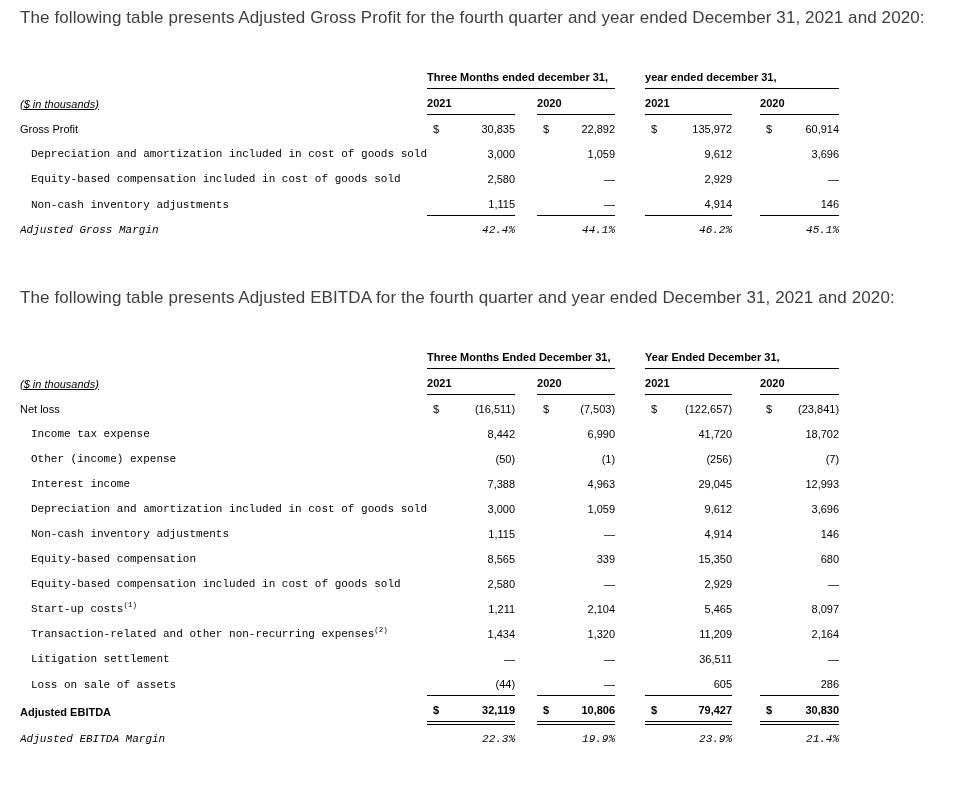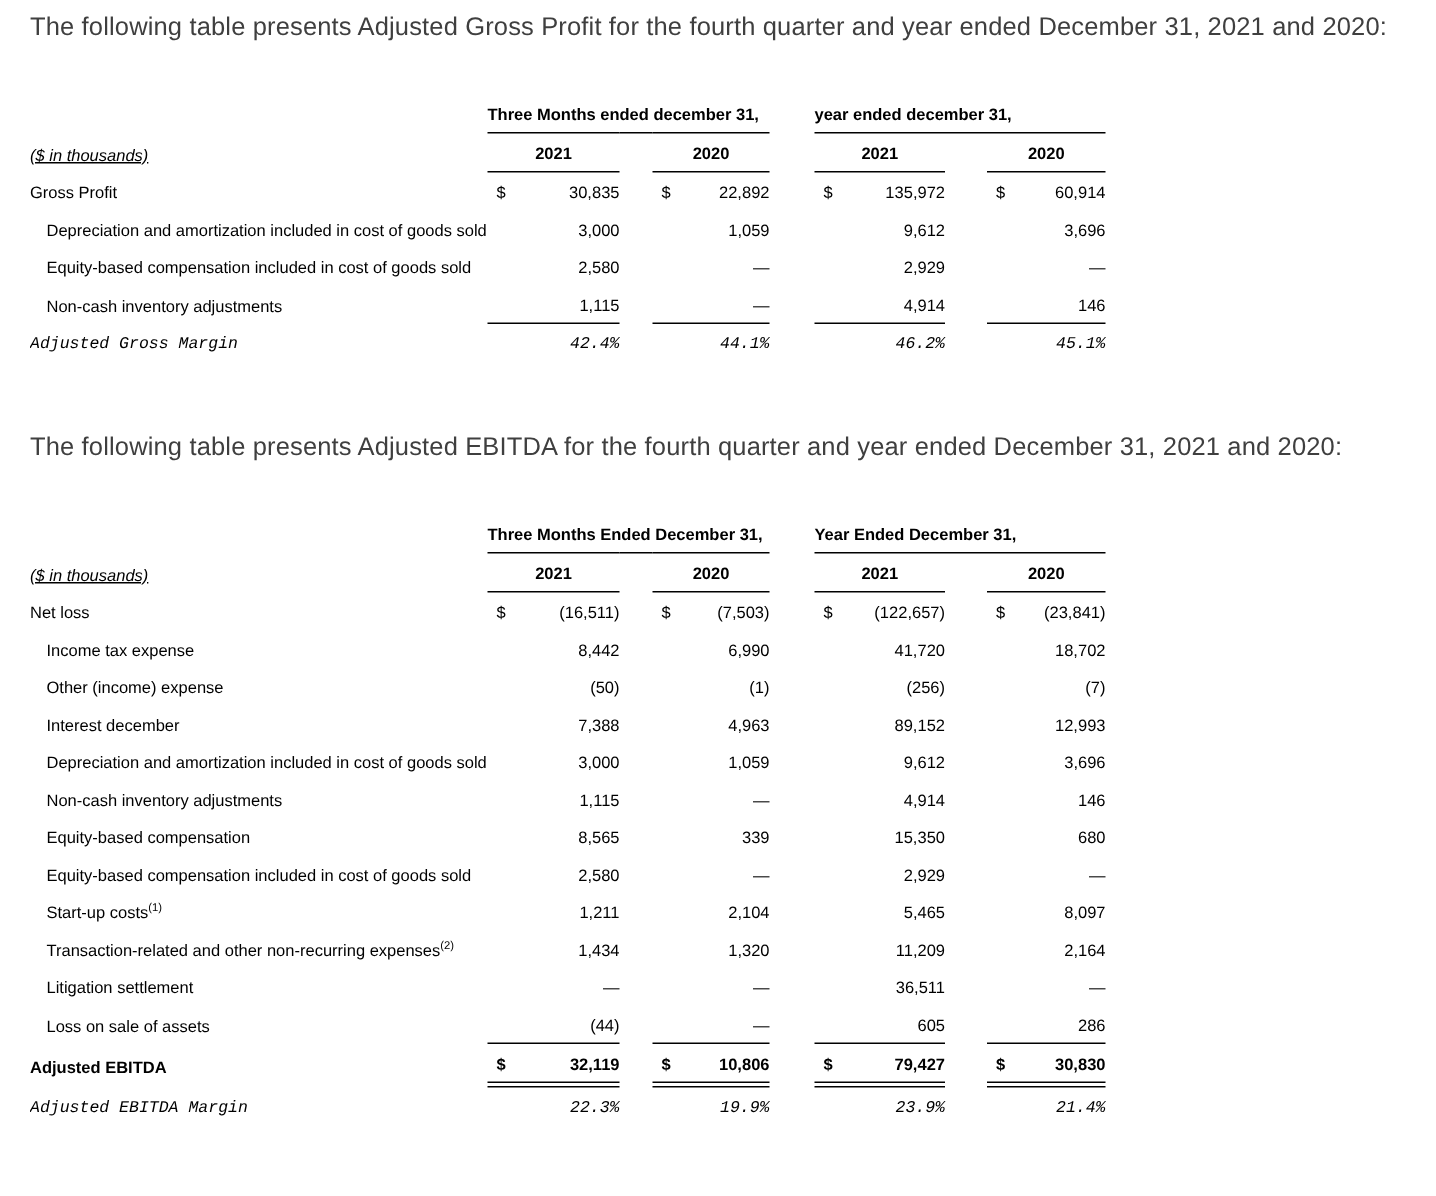--- a/index.html
+++ b/index.html
@@ -45,26 +45,25 @@
     padding: 0 0 4px 0;
     vertical-align: bottom;
     white-space: nowrap;
   }
   td.gh {
     text-align: left;
     font-weight: 700;
     border-bottom: 1.5px solid #000;
   }
   td.yh {
-    text-align: center;
     font-weight: 700;
     border-bottom: 1.5px solid #000;
   }
   td.lbl { text-align: left; overflow: hidden; }
-  td.lbl.ind { padding-left: 11px; }
+  td.lbl.ind { padding-left: 11px; font-family: Liberation Mono, monospace; }
   .units {
     font-style: italic;
     text-decoration: underline;
   }
   td.num { text-align: right; padding-right: 2px; }
   td.num .dol { float: left; padding-left: 6px; }
   sup.fnref { font-size: 7.5px; line-height: 0; }
 
   tr.rule-below td.num { border-bottom: 1.5px solid #000; }
   tr.total td { font-weight: 700; }
@@ -218,26 +217,26 @@
           <td class="lbl ind"><span>Other (income) expense</span></td>
           <td class="num c1"><span class="v">(50)</span></td>
           <td class="gapc"></td>
           <td class="num c2"><span class="v">(1)</span></td>
           <td class="gapc"></td>
           <td class="num c3"><span class="v">(256)</span></td>
           <td class="gapc"></td>
           <td class="num c4"><span class="v">(7)</span></td>
         </tr>
         <tr>
-          <td class="lbl ind"><span>Interest december</span></td>
+          <td class="lbl ind"><span>Interest income</span></td>
           <td class="num c1"><span class="v">7,388</span></td>
           <td class="gapc"></td>
           <td class="num c2"><span class="v">4,963</span></td>
           <td class="gapc"></td>
-          <td class="num c3"><span class="v">89,152</span></td>
+          <td class="num c3"><span class="v">29,045</span></td>
           <td class="gapc"></td>
           <td class="num c4"><span class="v">12,993</span></td>
         </tr>
         <tr>
           <td class="lbl ind"><span>Depreciation and amortization included in cost of goods sold</span></td>
           <td class="num c1"><span class="v">3,000</span></td>
           <td class="gapc"></td>
           <td class="num c2"><span class="v">1,059</span></td>
           <td class="gapc"></td>
           <td class="num c3"><span class="v">9,612</span></td>

